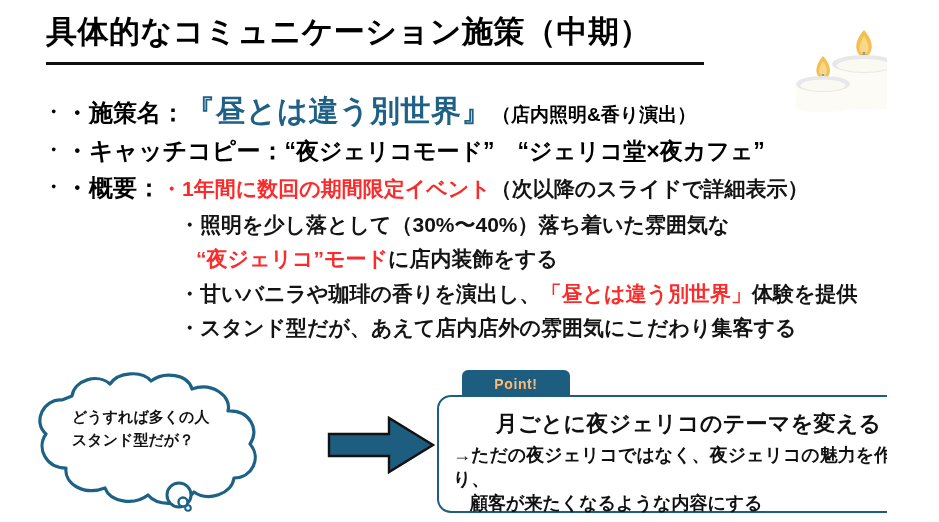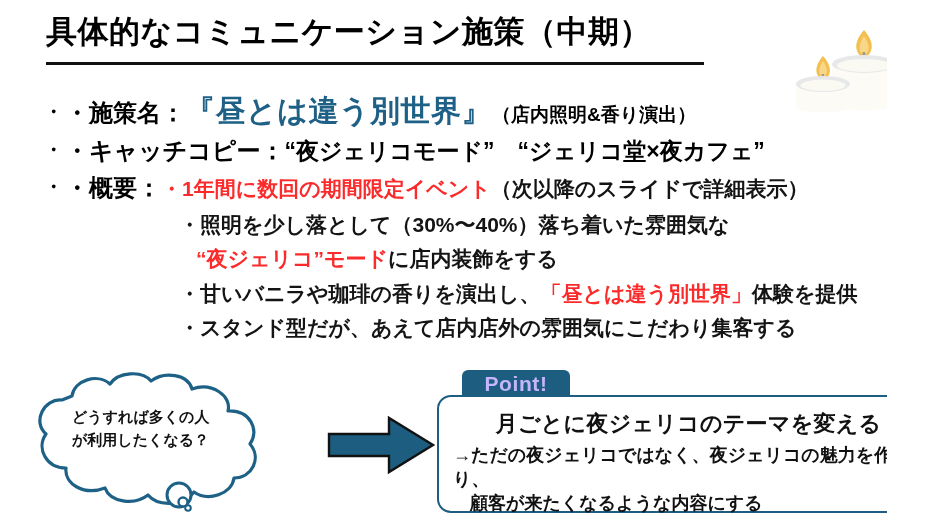--- a/index.html
+++ b/index.html
@@ -146,22 +146,22 @@
     top: 0px;
     width: 108px;
     height: 27px;
     background: #1d5e80;
     border-radius: 6px 6px 0 0;
     display: flex;
     align-items: center;
     justify-content: center;
   }
   .point-tab span {
-    color: #c4b5fd;
-    font-size: 21px;
+    color: #fdba74;
+    font-size: 14px;
     font-weight: bold;
     letter-spacing: 0.6px;
   }
   .point-body {
     position: absolute;
     left: 0px;
     top: 25px;
     width: 485px;
     height: 118px;
     border: 2px solid #1d5e80;
@@ -277,21 +277,21 @@
                C34 102 24 82 34 68
                C20 56 32 32 50 34
                Z" fill="#ffffff" stroke="#1d6186" stroke-width="3.2" stroke-linejoin="round"></path>
 
       <circle cx="167" cy="129" r="12" fill="#ffffff" stroke="#1d6186" stroke-width="3"></circle>
       <circle cx="171" cy="136" r="4.5" fill="#ffffff" stroke="#1d6186" stroke-width="2.4"></circle>
       <circle cx="176" cy="142" r="2.8" fill="#ffffff" stroke="#1d6186" stroke-width="2"></circle>
     </svg>
     <div class="thought-text">
       <div>どうすれば多くの人</div>
-      <div>が利用したくなる？</div>
+      <div>スタンド型だが？</div>
     </div>
   </div>
 
   <div class="arrow">
     <svg width="110" height="62" viewBox="0 0 110 62" xmlns="http://www.w3.org/2000/svg">
       <path d="M2 20 L62 20 L62 4 L106 31 L62 58 L62 42 L2 42 Z" fill="#1d5e80" stroke="#121212" stroke-width="2.4" stroke-linejoin="miter"></path>
     </svg>
   </div>
 
   <div class="point-box">

